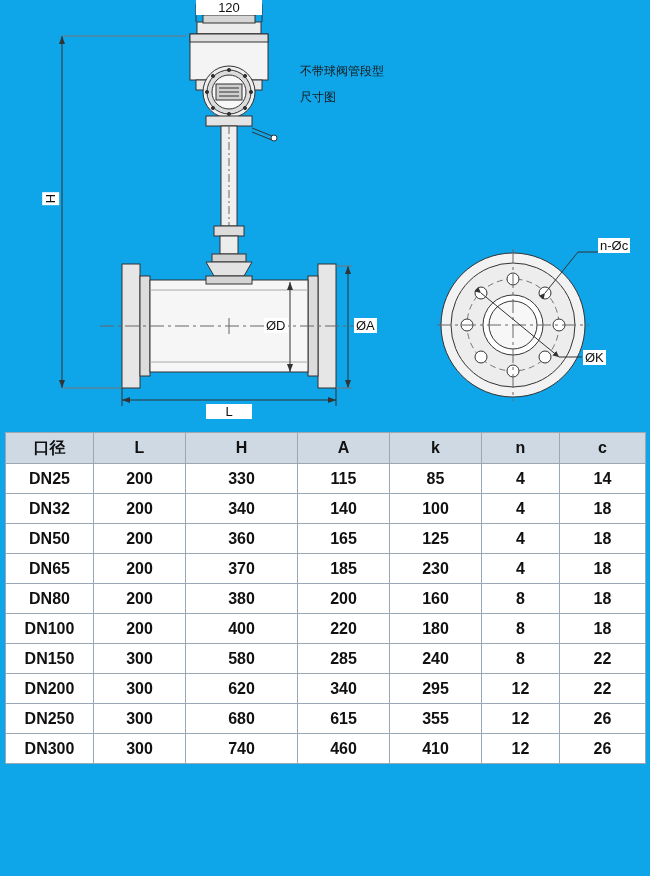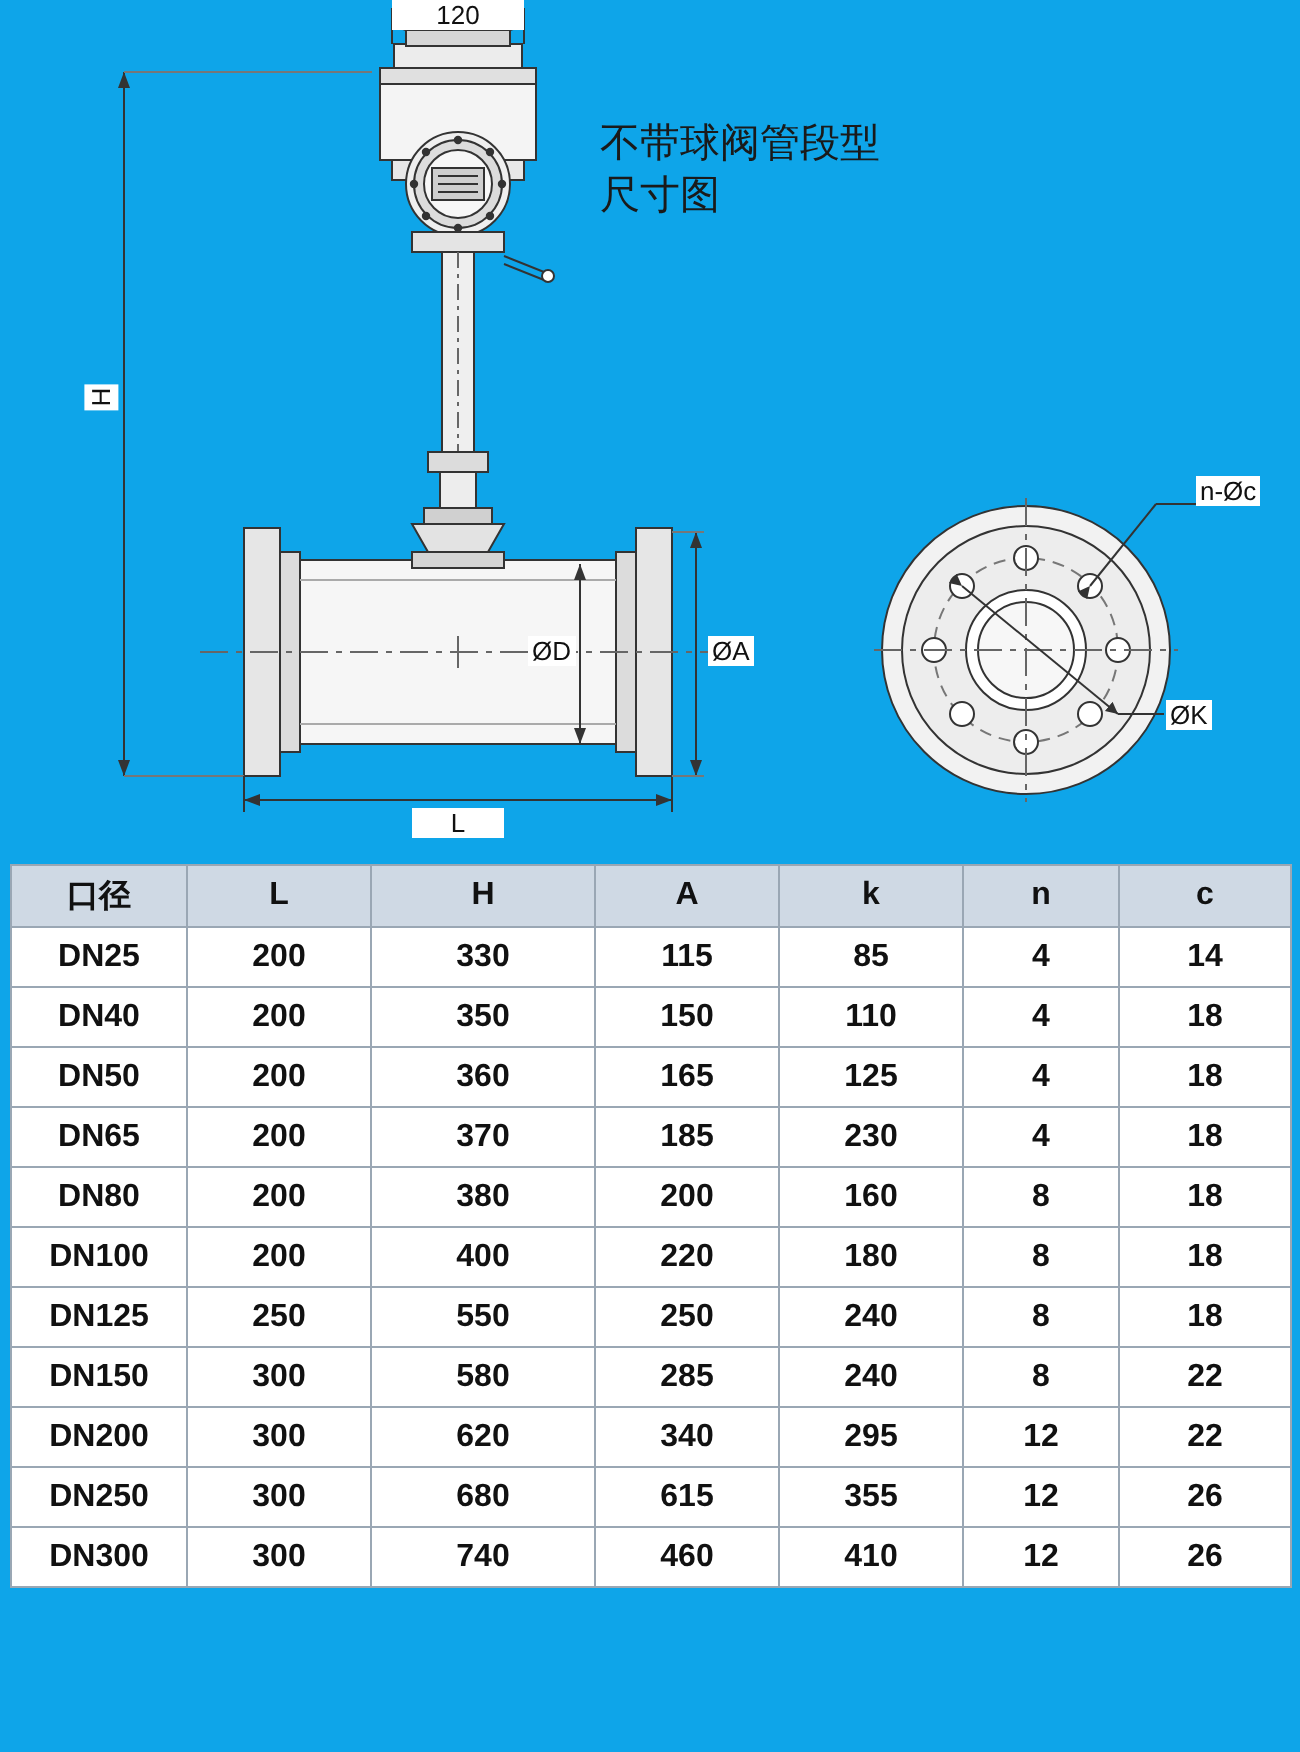--- a/index.html
+++ b/index.html
@@ -20,21 +20,21 @@
     position: absolute;
     left: 0; top: 0;
     width: 650px; height: 430px;
   }
   #drawing svg { display: block; }
 
   .title-cn {
     position: absolute;
     left: 300px;
     top: 58px;
-    font-size: 20px;
+    font-size: 12px;
     color: #1a1a1a;
     line-height: 26px;
     font-family: "DejaVu Sans", sans-serif;
     white-space: nowrap;
   }
   .title-cn .l2 { display: block; }
 
   
   #spec-table {
     position: absolute;
@@ -255,25 +255,25 @@
       <tr>
         <td>DN25</td>
         <td>200</td>
         <td>330</td>
         <td>115</td>
         <td>85</td>
         <td>4</td>
         <td>14</td>
       </tr>
       <tr>
-        <td>DN40</td>
-        <td>200</td>
-        <td>350</td>
-        <td>150</td>
-        <td>110</td>
+        <td>DN32</td>
+        <td>200</td>
+        <td>340</td>
+        <td>140</td>
+        <td>100</td>
         <td>4</td>
         <td>18</td>
       </tr>
       <tr>
         <td>DN50</td>
         <td>200</td>
         <td>360</td>
         <td>165</td>
         <td>125</td>
         <td>4</td>
@@ -296,29 +296,20 @@
         <td>160</td>
         <td>8</td>
         <td>18</td>
       </tr>
       <tr>
         <td>DN100</td>
         <td>200</td>
         <td>400</td>
         <td>220</td>
         <td>180</td>
-        <td>8</td>
-        <td>18</td>
-      </tr>
-      <tr>
-        <td>DN125</td>
-        <td>250</td>
-        <td>550</td>
-        <td>250</td>
-        <td>240</td>
         <td>8</td>
         <td>18</td>
       </tr>
       <tr>
         <td>DN150</td>
         <td>300</td>
         <td>580</td>
         <td>285</td>
         <td>240</td>
         <td>8</td>

